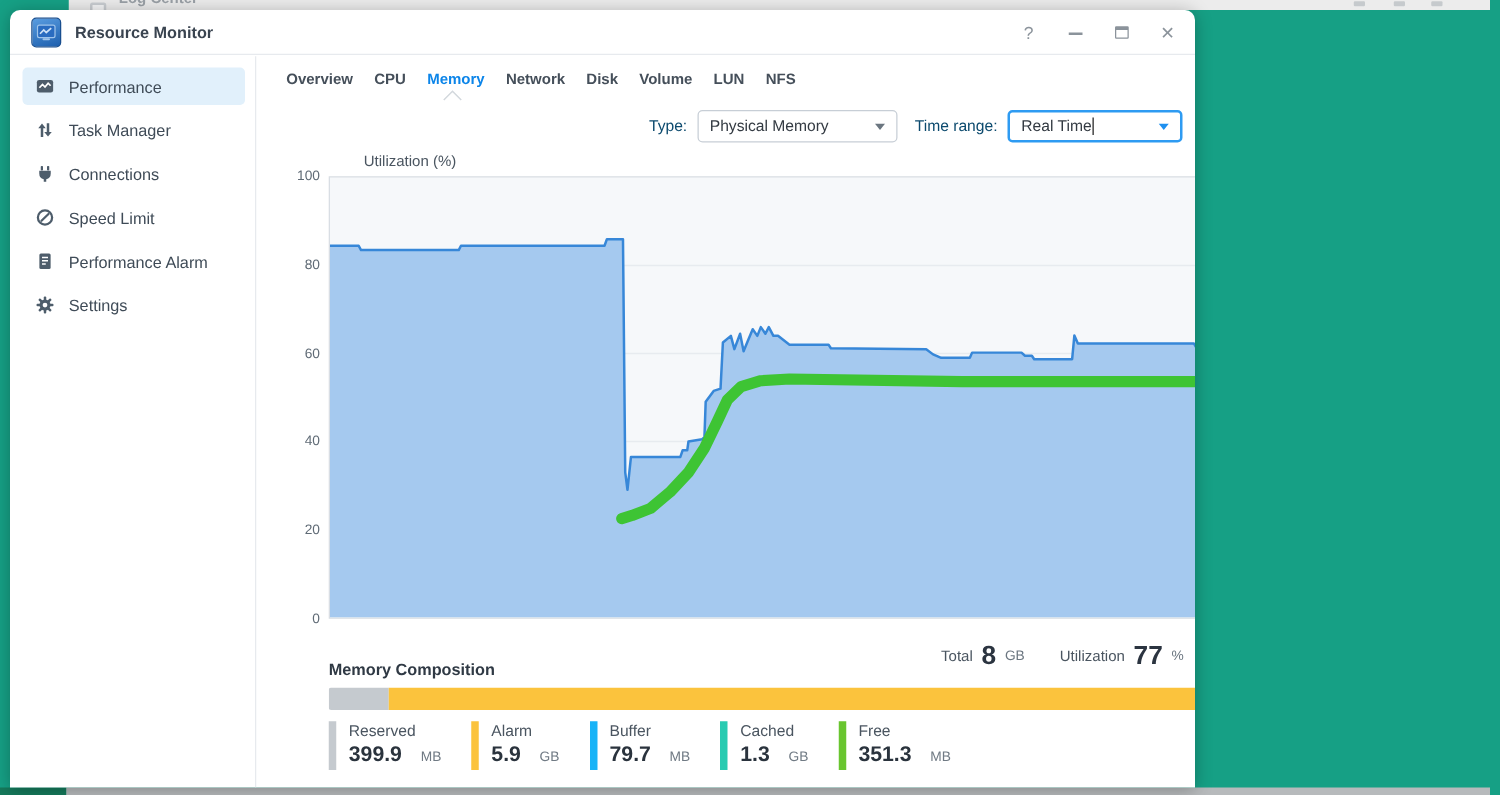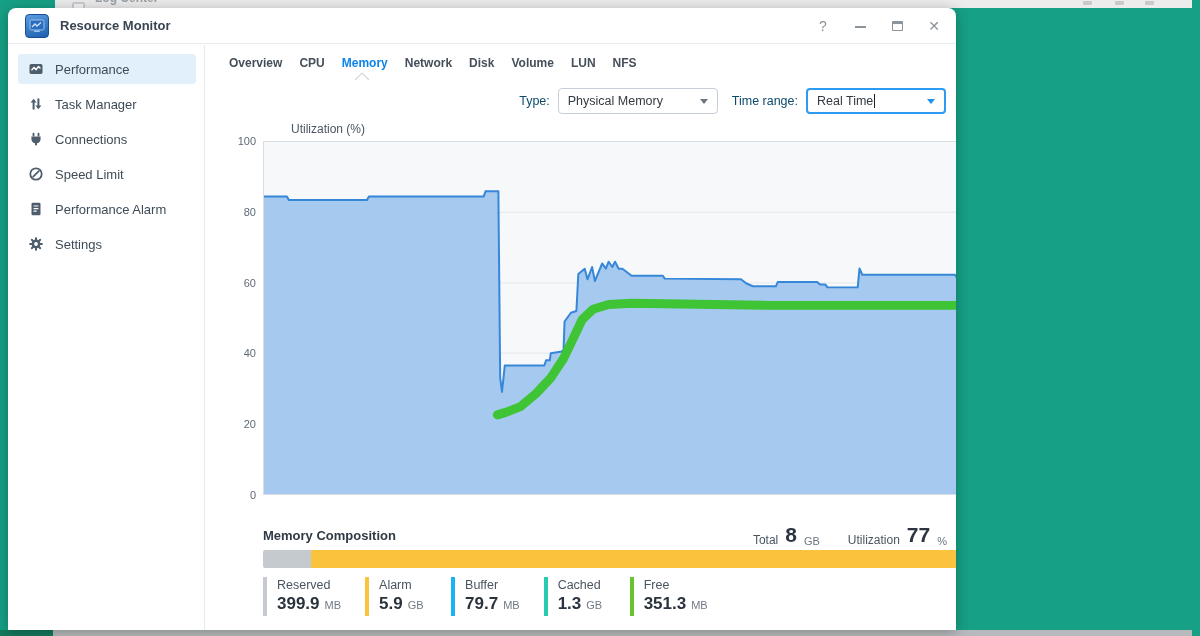--- a/index.html
+++ b/index.html
@@ -54,32 +54,32 @@
   .dd-time .caret { border-top-color:#1e90f0; }
   .text-cursor { display:inline-block; width:1px; height:14px; background:#222; margin-left:1px; }
 
   .chart-title { position:absolute; left:85px; top:77px; font-size:12px; color:#4a5560; }
   .y-axis { position:absolute; left:0; top:96px; width:50px; height:354px; }
   .y-tick { position:absolute; right:0; width:50px; text-align:right; font-size:11px; color:#5f6a75; }
   .plot { position:absolute; left:57px; top:96px; width:921px; height:354px; background:#f6f8fa; border:1px solid #d9dee4; }
   .plot svg { position:absolute; left:0; top:0; width:100%; height:100%; }
 
   .comp-title { position:absolute; left:57px; top:483px; font-size:13px; font-weight:bold; color:#2f3944; }
-  .comp-stats { position:absolute; right:9px; top:478px; display:flex; align-items:flex-end; gap:7px; }
+  .comp-stats { position:absolute; right:9px; top:468px; display:flex; align-items:center; gap:7px; }
   .stat-label { font-size:12px; color:#4a5560; }
   .stat-big { font-size:21px; font-weight:bold; color:#2b3440; }
   .stat-unit { font-size:11px; color:#6b7680; }
   .stat-gap { width:14px; }
   .comp-bar { position:absolute; left:57px; top:505px; width:921px; height:18px; border-radius:2px; overflow:hidden; display:flex; }
   .comp-seg { height:100%; }
   .legend { position:absolute; left:57px; top:532px; display:flex; }
-  .legend-item { border-left:4px solid #14b8a6; padding:1px 0 2px 10px; margin-right:24px; min-width:62px; }
+  .legend-item { border-left:6px solid #14b8a6; padding:1px 0 2px 10px; margin-right:24px; min-width:62px; }
   .legend-name { font-size:12.5px; color:#4a5560; margin-bottom:2px; }
   .legend-value { font-size:17px; font-weight:bold; color:#2a333d; }
-  .legend-unit { font-size:11px; color:#707a84; font-weight:normal; margin-left:5px; }
+  .legend-unit { font-size:11px; color:#707a84; font-weight:normal; margin-left:15px; }
 </style>
 </head>
 <body>
 
 <div class="bg-top-strip">
   <div class="bg-top-appicon"></div>
   <div class="bg-top-title">Log Center</div>
   <div class="bg-top-glyph" style="right:100px;"></div>
   <div class="bg-top-glyph" style="right:68px;"></div>
   <div class="bg-top-glyph" style="right:38px;"></div>

